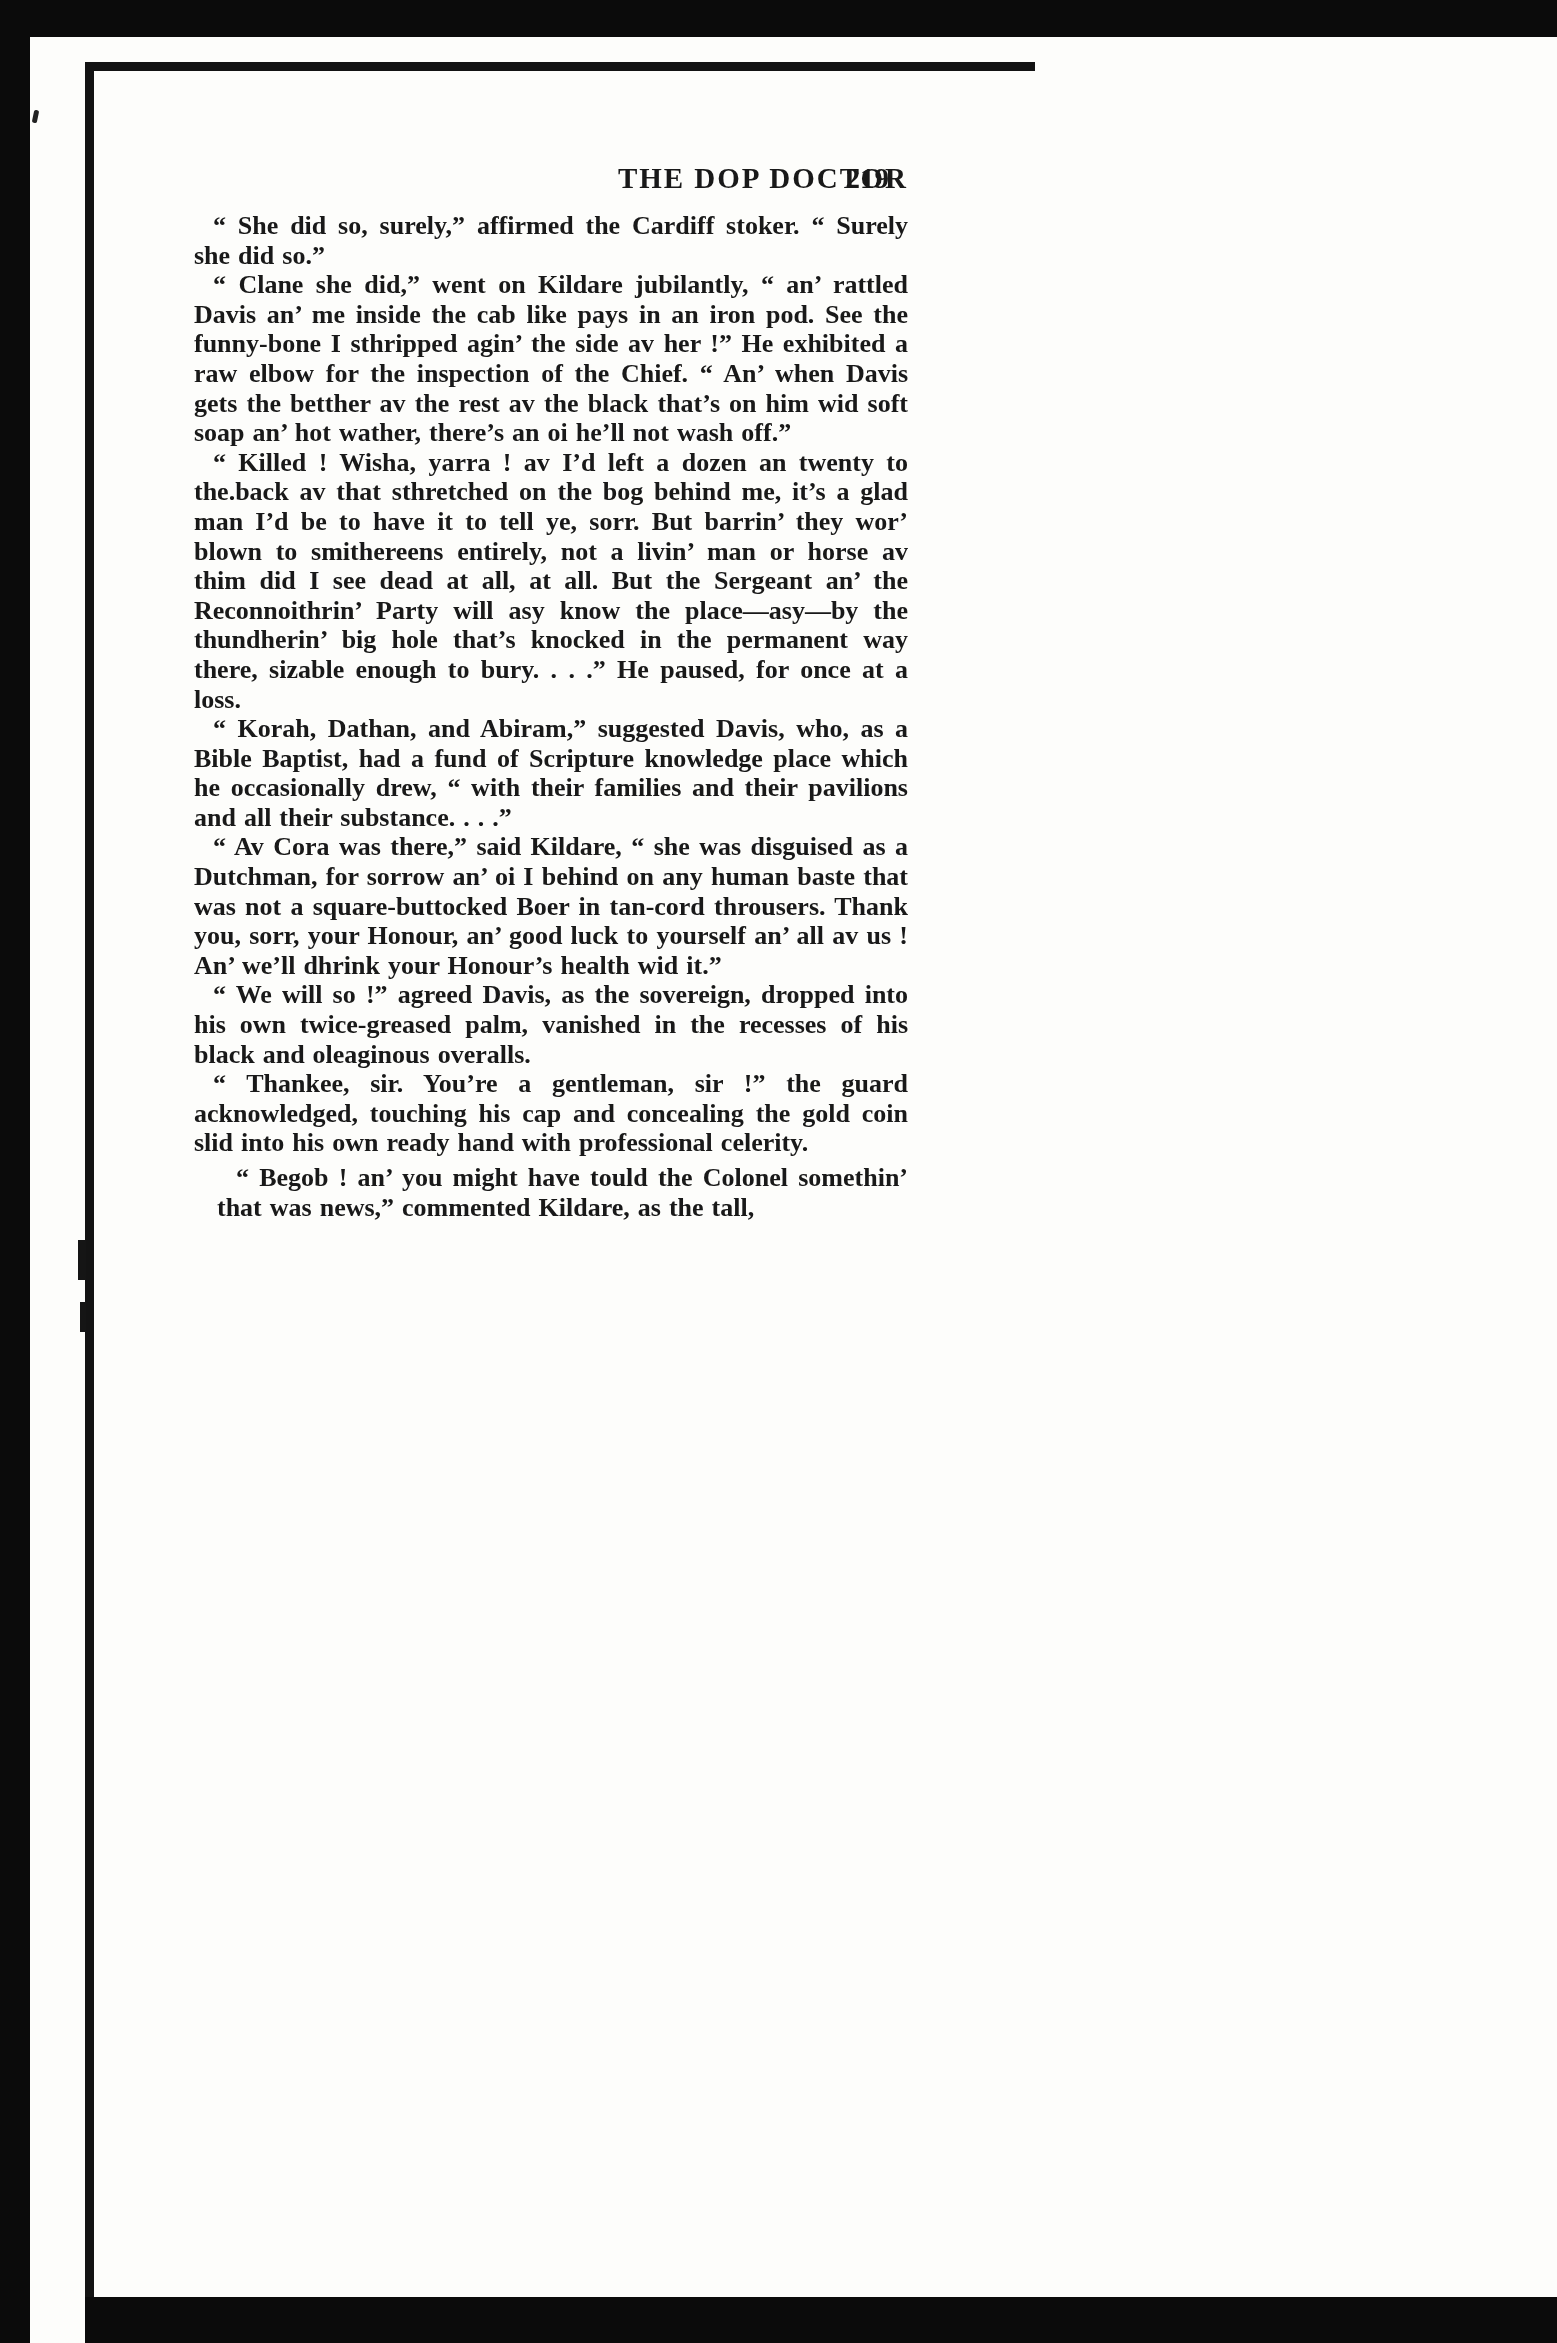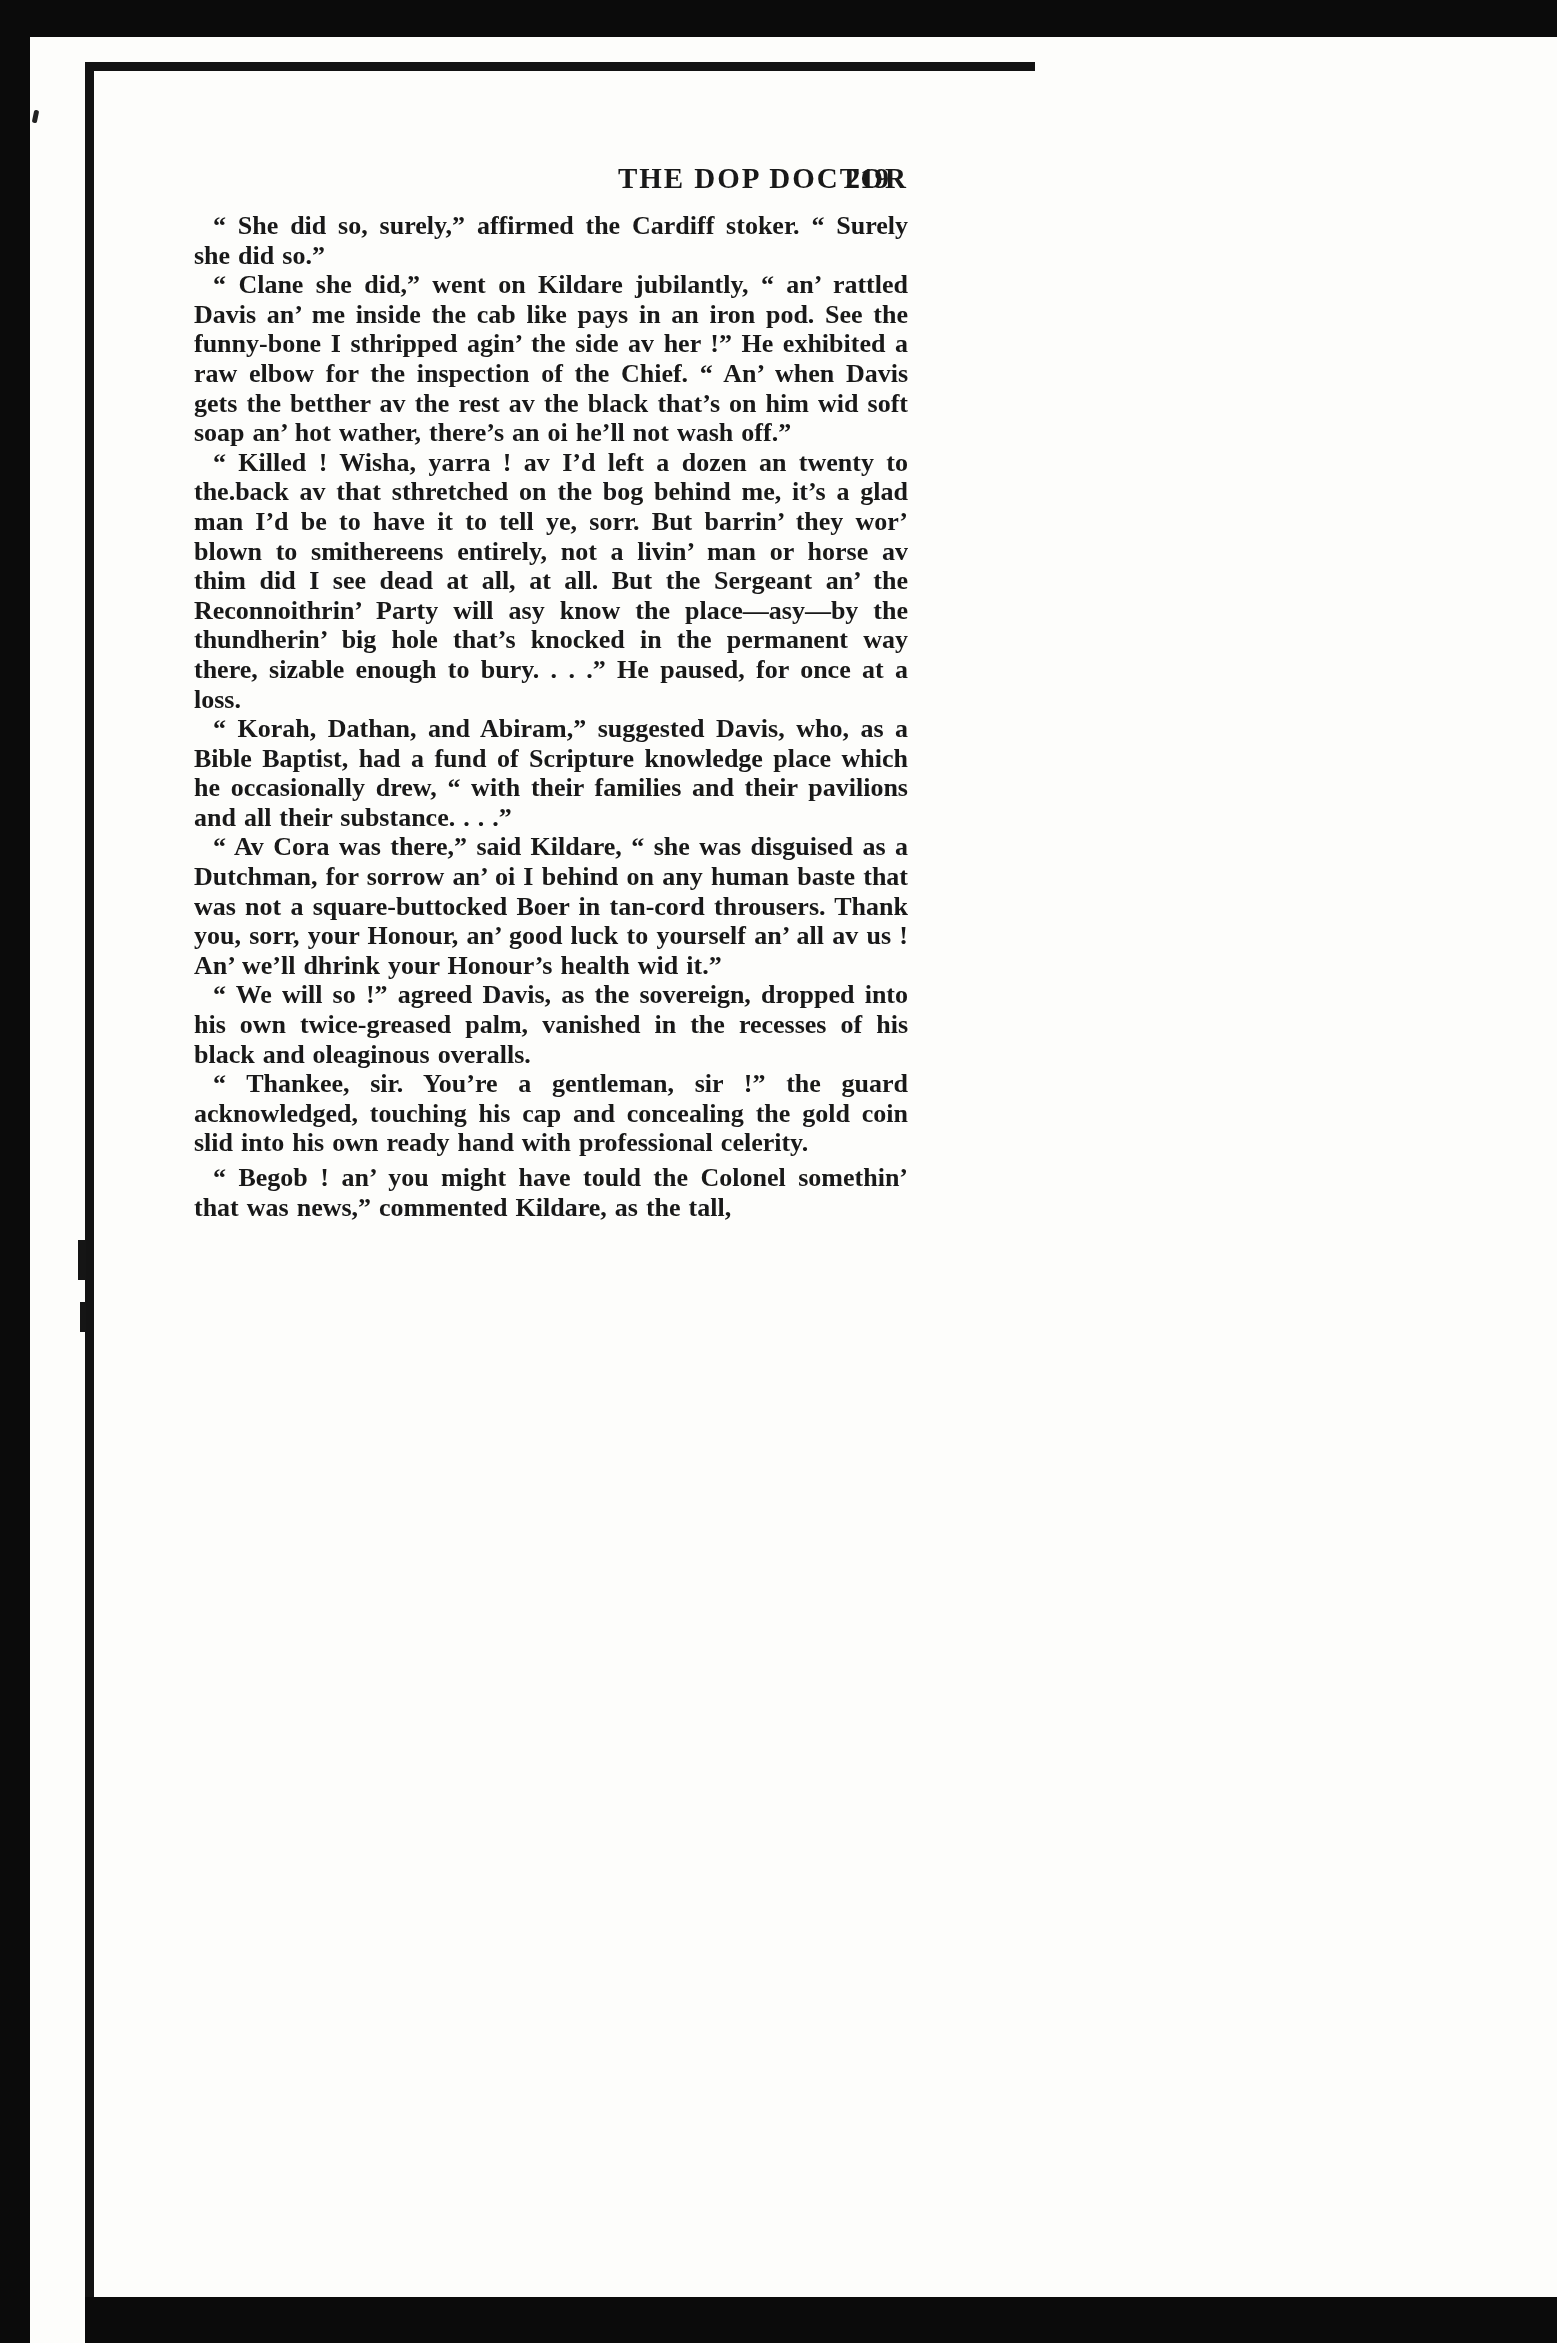--- a/index.html
+++ b/index.html
@@ -33,21 +33,21 @@
   .pagenum{position:absolute;right:19px;top:0;letter-spacing:0;}
   .text-col p{
     margin:0;
     font-size:26px;
     line-height:29.6px;
     text-align:justify;
     text-indent:19px;
     word-spacing:1.5px;
     font-weight:bold;
   }
-  .text-col p:last-child{margin-top:5px;}
+  .text-col p:last-child{margin-top:5px;margin-left:23px;}
 </style>
 </head>
 <body>
 
 <div class="scan">
 
   <div class="artifact bar-left"></div>
   <div class="artifact bar-top"></div>
   <div class="artifact rule-top"></div>
   <div class="artifact rule-gutter"></div>

